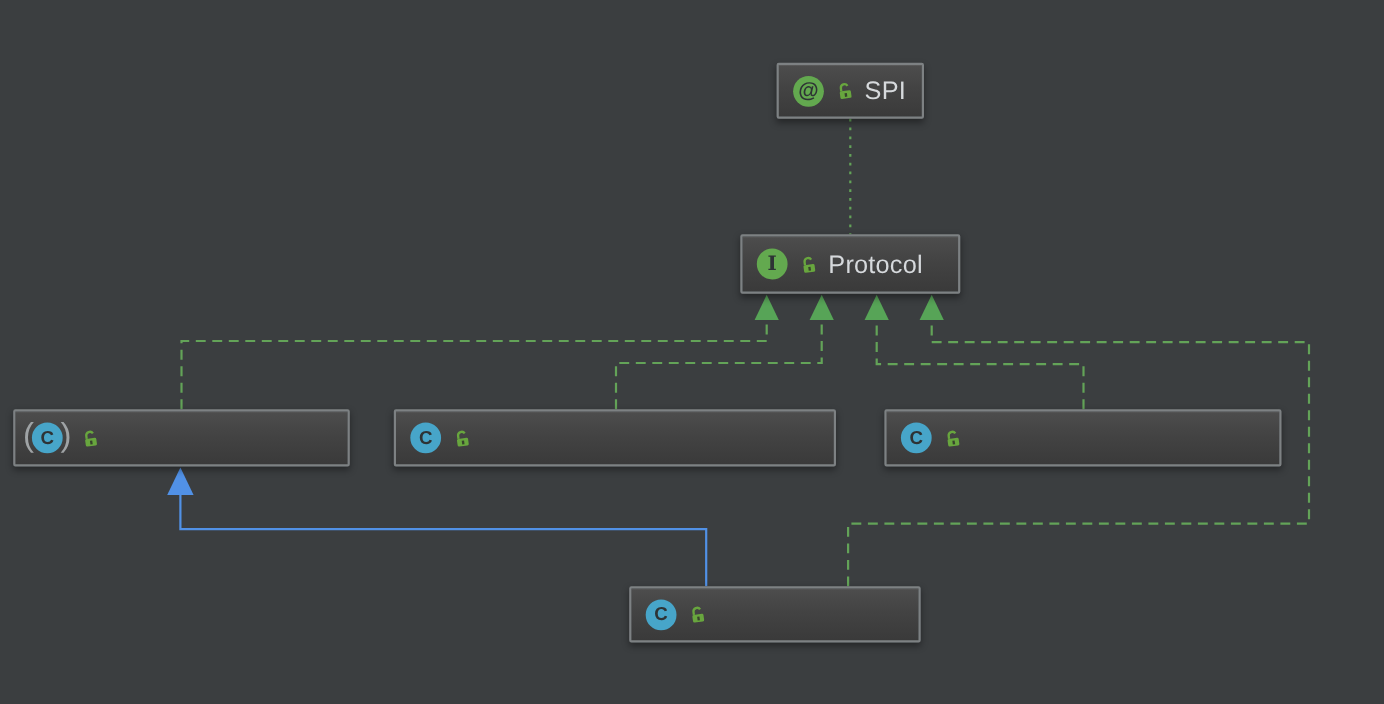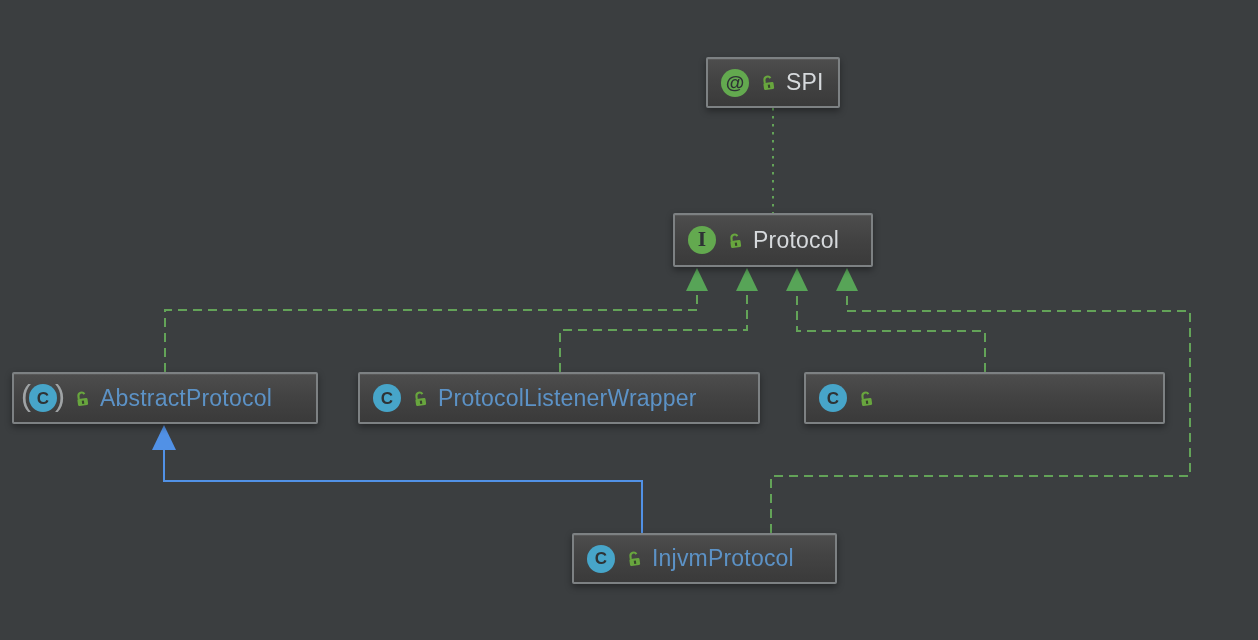--- a/index.html
+++ b/index.html
@@ -125,37 +125,35 @@
         </span>
       <span class="paren">)</span>
     </span>
     <svg class="lock" width="17" height="17" viewBox="0 0 16 16">
       <g transform="rotate(-8 8 8)">
         <path d="M4.5 8 L4.5 5.4 A3.1 3.1 0 0 1 10.4 4.1" fill="none" stroke="#68a63e" stroke-width="2"></path>
         <rect x="3" y="8" width="9.6" height="6.6" rx="1.3" fill="#68a63e"></rect>
         <rect x="7" y="10" width="2" height="3.2" fill="#37442c"></rect>
       </g>
     </svg>
-    <span class="label blue">AbstractProtocol</span>
   </div>
 
   <div class="node n-listener">
     <span class="icon-wrap">
       <span class="circle teal">
           <span>C</span>
         </span>
     </span>
     <svg class="lock" width="17" height="17" viewBox="0 0 16 16">
       <g transform="rotate(-8 8 8)">
         <path d="M4.5 8 L4.5 5.4 A3.1 3.1 0 0 1 10.4 4.1" fill="none" stroke="#68a63e" stroke-width="2"></path>
         <rect x="3" y="8" width="9.6" height="6.6" rx="1.3" fill="#68a63e"></rect>
         <rect x="7" y="10" width="2" height="3.2" fill="#37442c"></rect>
       </g>
     </svg>
-    <span class="label blue">ProtocolListenerWrapper</span>
   </div>
 
   <div class="node n-filter">
     <span class="icon-wrap">
       <span class="circle teal">
           <span>C</span>
         </span>
     </span>
     <svg class="lock" width="17" height="17" viewBox="0 0 16 16">
       <g transform="rotate(-8 8 8)">
@@ -172,16 +170,15 @@
           <span>C</span>
         </span>
     </span>
     <svg class="lock" width="17" height="17" viewBox="0 0 16 16">
       <g transform="rotate(-8 8 8)">
         <path d="M4.5 8 L4.5 5.4 A3.1 3.1 0 0 1 10.4 4.1" fill="none" stroke="#68a63e" stroke-width="2"></path>
         <rect x="3" y="8" width="9.6" height="6.6" rx="1.3" fill="#68a63e"></rect>
         <rect x="7" y="10" width="2" height="3.2" fill="#37442c"></rect>
       </g>
     </svg>
-    <span class="label blue">InjvmProtocol</span>
   </div>
 
 </div>
 
 </body></html>

